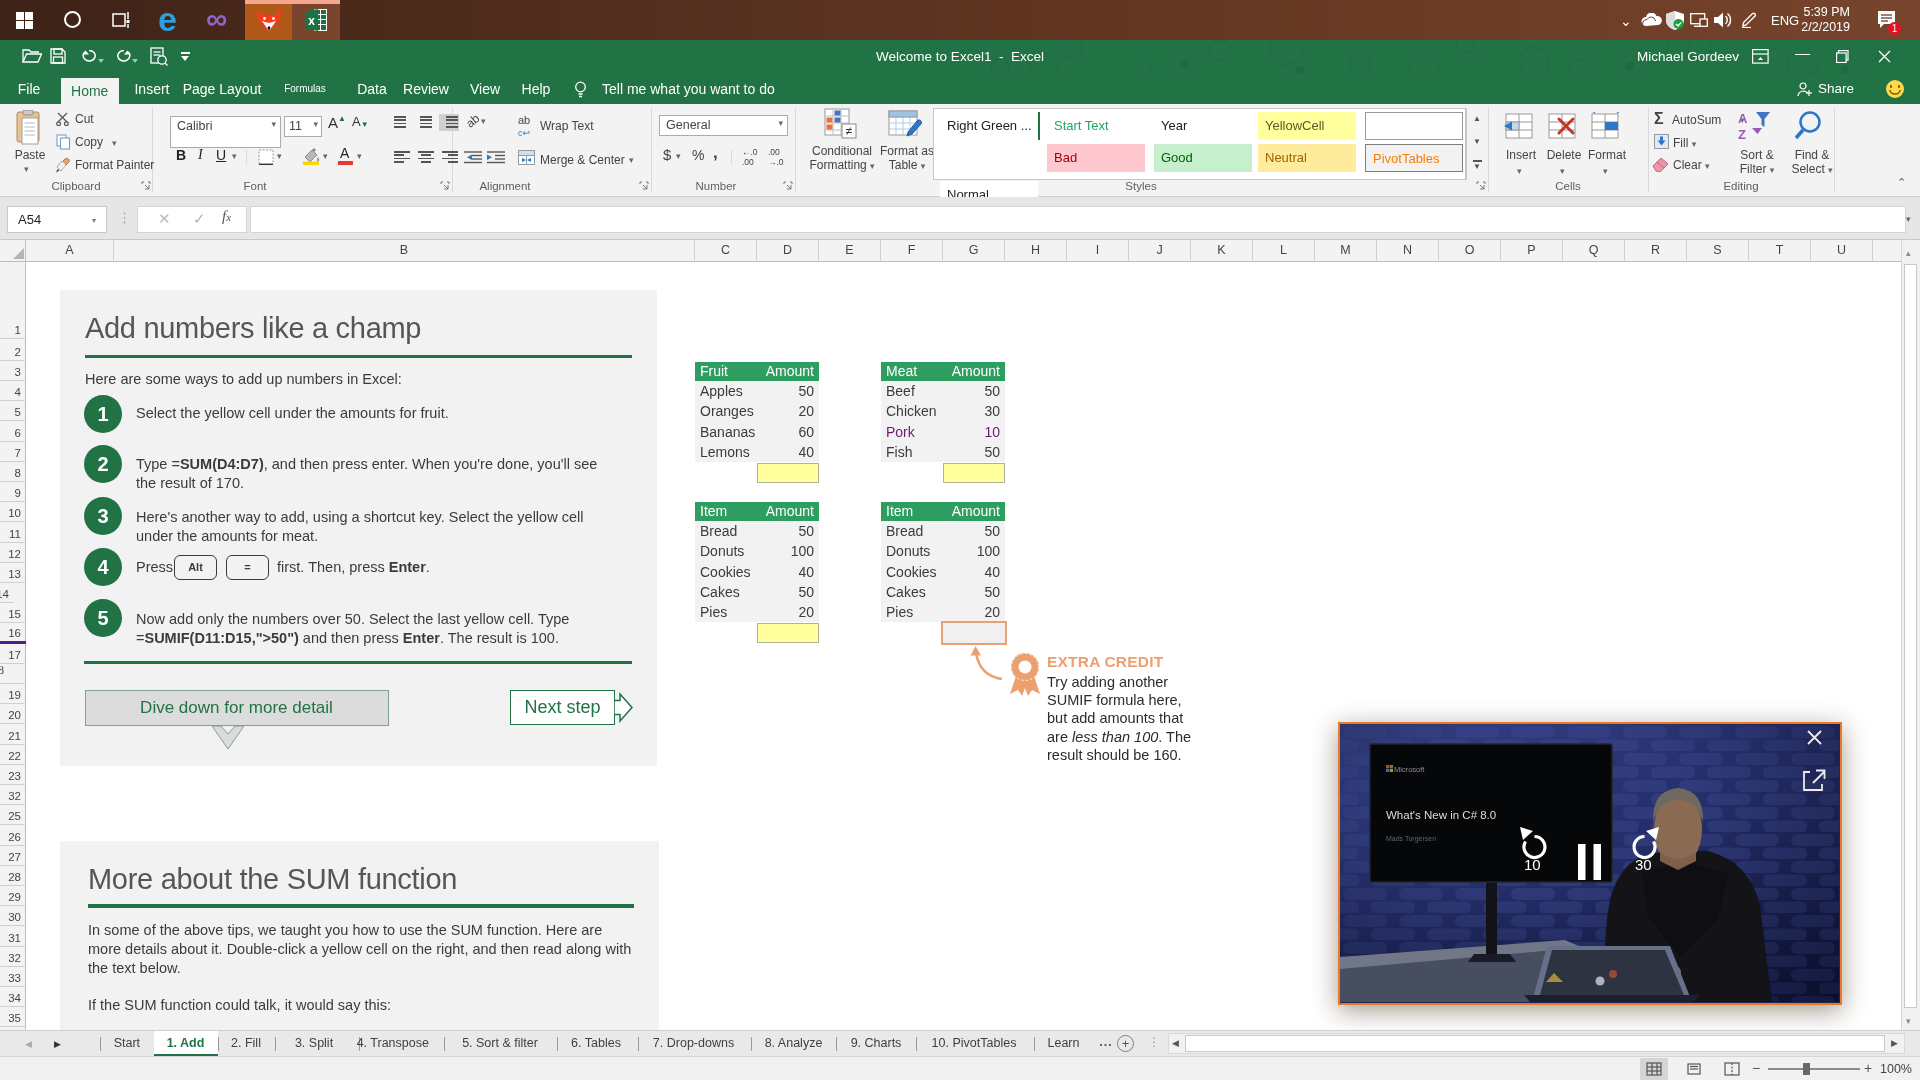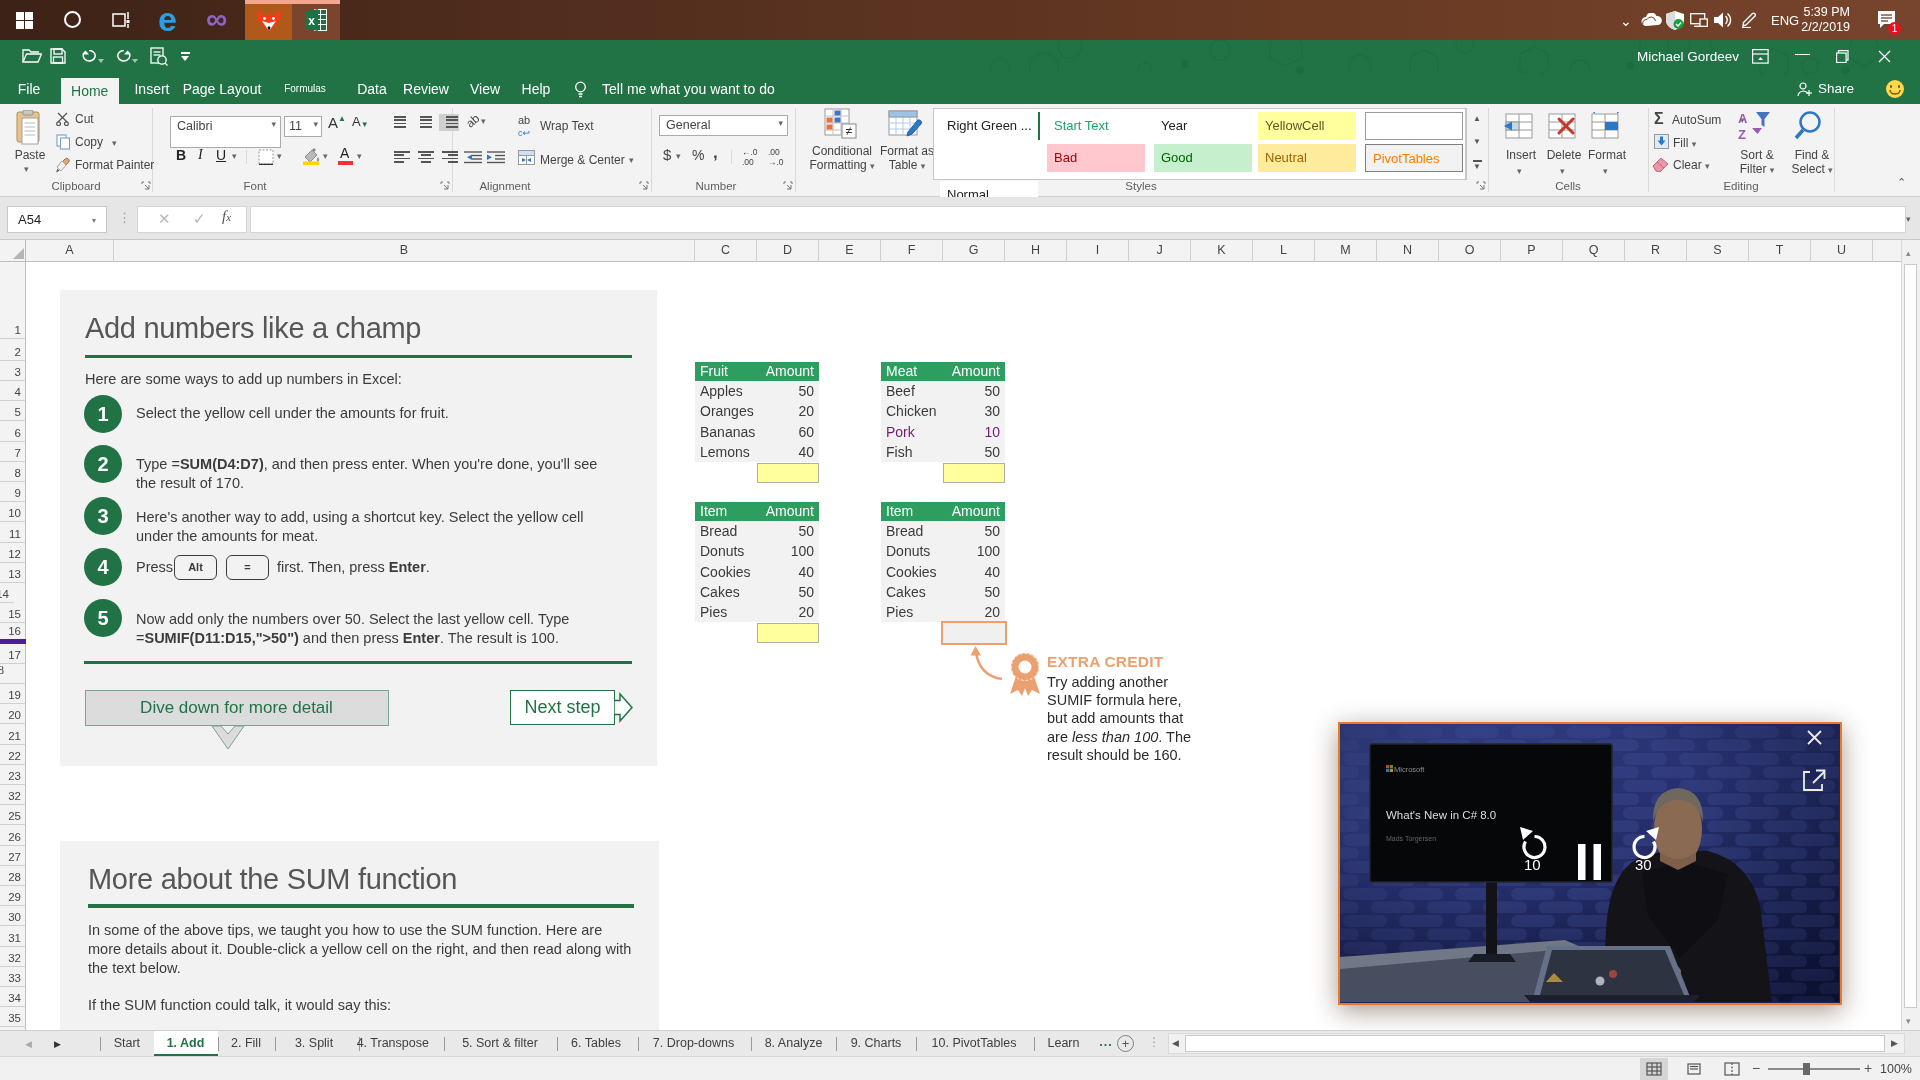--- a/index.html
+++ b/index.html
@@ -141,20 +141,21 @@
     </svg>
  <svg class="a" style="left:150px;top:7px" width="18" height="19" fill="none" stroke="#fff" stroke-width="1.3">
       <rect x="1" y="1" width="12" height="15"></rect>
       <line x1="3.5" y1="5" x2="10.5" y2="5"></line>
       <line x1="3.5" y1="8" x2="10.5" y2="8"></line>
       <circle cx="12" cy="13" r="4.2" fill="#217346"></circle>
       <line x1="15" y1="16" x2="17.5" y2="18.5"></line>
     </svg>
  <div class="a" style="left:181px;top:12px;width:9px;height:1.5px;background:#fff;"></div>
     <div class="a" style="left:181px;top:16px;width:0;height:0;border-left:4.5px solid transparent;border-right:4.5px solid transparent;border-top:5px solid #fff;"></div>
+ <div class="a" style="left:0;top:9px;width:1920px;text-align:center;color:#fff;font-size:13.5px;">Welcome to Excel1&nbsp;&nbsp;-&nbsp;&nbsp;Excel</div>
  <div class="a" style="left:1637px;top:9px;color:#fff;font-size:13.5px;">Michael Gordeev</div>
  <svg class="a" style="left:1752px;top:9px" width="17" height="15" fill="none" stroke="#fff" stroke-width="1.2">
       <rect x="0.6" y="0.6" width="15.5" height="13.5"></rect>
       <line x1="0.6" y1="5" x2="16" y2="5"></line>
       <polygon points="6,11 11,11 8.5,8" fill="#fff" stroke="none"></polygon>
     </svg>
  <div class="a" style="left:1795px;top:4px;color:#fff;font-size:15px;">—</div>
  <svg class="a" style="left:1836px;top:10px" width="13" height="13" fill="none" stroke="#fff" stroke-width="1.2">
       <rect x="2.5" y="0.6" width="9.5" height="9.5"></rect>
       <rect x="0.6" y="3" width="9.5" height="9.5" fill="#217346"></rect>
@@ -550,21 +551,21 @@
   </div>
 <div class="a" style="left:0;top:562.8px;width:26px;height:20.2px;border-bottom:1px solid #d0d0d0;color:#444;font-size:11.5px;text-align:right;padding-right:5px;display:flex;align-items:flex-end;justify-content:flex-end;">
     <span style="margin-bottom:2px;">13</span>
   </div>
 <div class="a" style="left:0;top:583.0px;width:14px;height:20.2px;border-bottom:1px solid #d0d0d0;color:#444;font-size:11.5px;text-align:right;padding-right:5px;display:flex;align-items:flex-end;justify-content:flex-end;">
     <span style="margin-bottom:2px;">14</span>
   </div>
 <div class="a" style="left:0;top:603.2px;width:26px;height:20.2px;border-bottom:1px solid #d0d0d0;color:#444;font-size:11.5px;text-align:right;padding-right:5px;display:flex;align-items:flex-end;justify-content:flex-end;">
     <span style="margin-bottom:2px;">15</span>
   </div>
-<div class="a" style="left:0;top:623.4px;width:26px;height:20.2px;border-bottom:5px solid #4c1d95;color:#444;font-size:11.5px;text-align:right;padding-right:5px;display:flex;align-items:flex-end;justify-content:flex-end;">
+<div class="a" style="left:0;top:623.4px;width:26px;height:20.2px;border-bottom:3px solid #4c1d95;color:#444;font-size:11.5px;text-align:right;padding-right:5px;display:flex;align-items:flex-end;justify-content:flex-end;">
     <span style="margin-bottom:2px;">16</span>
   </div>
 <div class="a" style="left:0;top:643.6px;width:26px;height:20.2px;border-bottom:1px solid #d0d0d0;color:#444;font-size:11.5px;text-align:right;padding-right:5px;display:flex;align-items:flex-end;justify-content:flex-end;">
     <span style="margin-bottom:2px;">17</span>
   </div>
 <div class="a" style="left:0;top:663.8px;width:26px;height:20.2px;border-bottom:1px solid #d0d0d0;color:#444;font-size:11.5px;text-align:right;padding-right:22px;display:flex;align-items:flex-start;justify-content:flex-end;font-family:Liberation Serif, serif;">
     <span style="margin-bottom:2px;">18</span>
   </div>
 <div class="a" style="left:0;top:684.0px;width:26px;height:20.2px;border-bottom:1px solid #d0d0d0;color:#444;font-size:11.5px;text-align:right;padding-right:5px;display:flex;align-items:flex-end;justify-content:flex-end;">
     <span style="margin-bottom:2px;">19</span>

